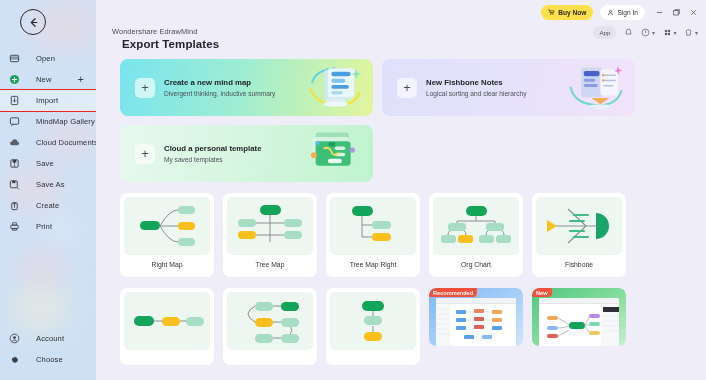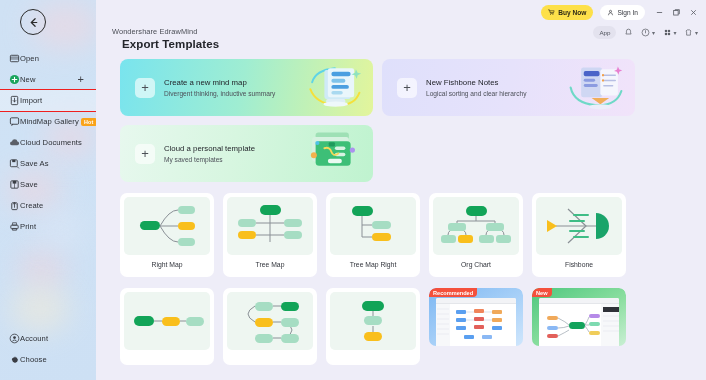--- a/index.html
+++ b/index.html
@@ -30,21 +30,21 @@
   .back-btn {
     position: absolute; top: 9px; left: 20px;
     width: 26px; height: 26px; border-radius: 50%;
     border: 1.6px solid #2b2b2b; background: transparent;
     display: flex; align-items: center; justify-content: center;
     cursor: pointer; z-index: 4;
   }
   .sb-list { position: absolute; top: 48px; left: 0; width: 96px; z-index: 3; }
   .sb-item {
     height: 21px; display: flex; align-items: center;
-    padding-left: 9px; gap: 0; position: relative; cursor: pointer;
+    padding-left: 9px; gap: 16px; position: relative; cursor: pointer;
   }
   .sb-item .ic { width: 11px; height: 11px; flex: 0 0 11px;
     display:flex;align-items:center;justify-content:center; }
   .sb-item .lbl { font-size: 7.6px; color: #2c2f35; white-space: nowrap; letter-spacing: .1px; }
   .sb-item.highlight { outline: 1.6px solid #ef1f1f; outline-offset: 0px;
      background: rgba(255,255,255,.32); }
   .plus-mini { position:absolute; right: 12px; top: 5px; font-size: 11px; color:#404248; line-height:10px; }
   .badge-hot {
     background:#f9a31a; color:#fff; font-size:5.4px; font-weight:bold;
     padding:1px 3px; border-radius:2px; margin-left:2px; letter-spacing:.2px;
@@ -95,21 +95,21 @@
   .card-outline { background: linear-gradient(100deg,#dfe0fb 0%,#e6e2fb 50%,#f1e3fa 100%); }
   .card-personal { background: linear-gradient(100deg,#e7f8ee 0%,#d7f6e0 45%,#bff3cf 100%); }
   .bt-card.personal { width: 253px; margin-top: 9px; height: 57px; }
 
   .plus-box {
     width:20px;height:20px;border-radius:5px; margin-left:15px;
     background: rgba(255,255,255,.62); display:flex;align-items:center;justify-content:center;
     font-size:13px; color:#4d5057; line-height:13px; flex:0 0 20px;
   }
   .bt-txt { margin-left:9px; }
-  .bt-t1 { font-size:7.8px; font-weight:normal; color:#22242a; }
+  .bt-t1 { font-size:7.8px; font-weight:bold; color:#22242a; }
   .bt-t2 { font-size:6.6px; color:#4d5059; margin-top:2.5px; }
   .bt-art { position:absolute; right:8px; top:4px; width:62px; height:49px; }
 
   
   .tpl-grid { display:flex; gap:9px; margin-top:11px; }
   .tpl-card {
     width: 94px; border-radius: 7px; background:#fff; padding:4px;
     cursor:pointer; position:relative; overflow:hidden;
   }
   .tpl-thumb {
@@ -201,37 +201,37 @@
           <svg width="11" height="11" viewBox="0 0 24 24">
               <path d="M6 18h12a4 4 0 0 0 .4-7.98A6 6 0 0 0 6.5 10A4 4 0 0 0 6 18z" fill="#5c6068"></path>
             </svg>
         </span>
         <span class="lbl">Cloud Documents</span>
       </div>
 
       <div class="sb-item">
         <span class="ic">
           <svg width="11" height="11" viewBox="0 0 24 24">
+              <rect x="4" y="4" width="16" height="16" rx="2" fill="none" stroke="#3a3d44" stroke-width="2"></rect>
+              <rect x="8" y="4" width="8" height="6" fill="#3a3d44"></rect>
+              <path d="M12 4v16" stroke="#3a3d44" stroke-width="1.4"></path>
+            </svg>
+        </span>
+        <span class="lbl">Save</span>
+      </div>
+
+      <div class="sb-item">
+        <span class="ic">
+          <svg width="11" height="11" viewBox="0 0 24 24">
               <rect x="3" y="4" width="15" height="15" rx="2" fill="none" stroke="#3a3d44" stroke-width="2"></rect>
               <rect x="7" y="4" width="7" height="5" fill="#3a3d44"></rect>
               <path d="M18 19l3 3" stroke="#3a3d44" stroke-width="1.8" stroke-linecap="round"></path>
             </svg>
         </span>
         <span class="lbl">Save As</span>
-      </div>
-
-      <div class="sb-item">
-        <span class="ic">
-          <svg width="11" height="11" viewBox="0 0 24 24">
-              <rect x="4" y="4" width="16" height="16" rx="2" fill="none" stroke="#3a3d44" stroke-width="2"></rect>
-              <rect x="8" y="4" width="8" height="6" fill="#3a3d44"></rect>
-              <path d="M12 4v16" stroke="#3a3d44" stroke-width="1.4"></path>
-            </svg>
-        </span>
-        <span class="lbl">Save</span>
       </div>
 
       <div class="sb-item">
         <span class="ic">
           <svg width="11" height="11" viewBox="0 0 24 24">
               <rect x="6" y="6" width="12" height="15" rx="2" fill="none" stroke="#3a3d44" stroke-width="2"></rect>
               <path d="M12 16V6M9 9l3-3 3 3" stroke="#3a3d44" stroke-width="1.8" fill="none" stroke-linecap="round" stroke-linejoin="round"></path>
             </svg>
         </span>
         <span class="lbl">Create</span>

